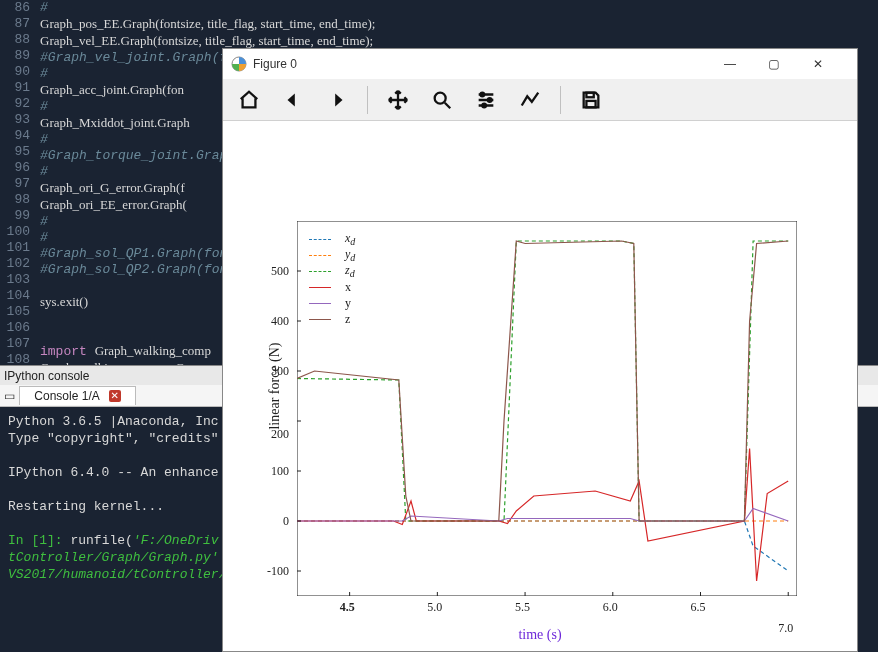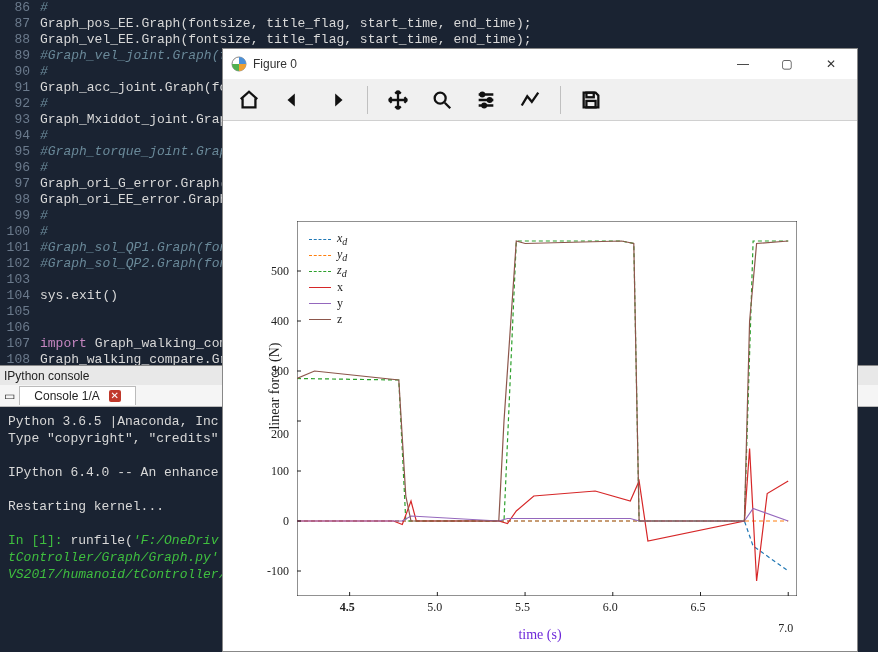--- a/index.html
+++ b/index.html
@@ -31,21 +31,21 @@
     text-align: right;
     padding-right: 4px;
   }
   .code {
     position: absolute;
     top: 0; left: 40px;
     right: 0;
   }
   .kw { color: #c586c0; }
   .cm { color: #6a8999; font-style: italic; }
-  .var { color: #d8d8d8; }
+  .var { color: #d8d8d8; font-family: Liberation Serif, serif; }
 
   
   .console-tabbar {
     position: absolute;
     top: 365px; left: 0; right: 0;
     height: 20px;
     background: #e8e8e8;
     color: #222;
     border-top: 1px solid #888;
     padding-left: 4px;
@@ -124,21 +124,21 @@
     border: 1px solid #888;
     display: flex;
     flex-direction: column;
     font-family: Arial, sans-serif;
   }
   .figwin .titlebar {
     height: 30px;
     background: #fff;
     display: flex;
     align-items: center;
-    padding: 0 4px 0 8px;
+    padding: 0 17px 0 8px;
     color: #333;
     font-size: 12px;
   }
   .figwin .titlebar .figicon {
     width: 16px; height: 16px;
     margin-right: 6px;
     display:inline-block;
   }
   .figwin .wincontrols {
     margin-left: auto;
@@ -221,21 +221,21 @@
   }
   .legend {
     position:absolute;
     font-family: "Times New Roman", serif;
     font-size: 12px;
     color:#222;
     left: 86px;
     top: 110px;
     background:rgba(255,255,255,0.9);
   }
-  .legend .row { display:flex; align-items:center; gap:6px; height:16px;}
+  .legend .row { display:flex; align-items:center; gap:14px; height:16px;}
   .legend .swatch { width:22px; height:0; border-top-width:1.5px; border-top-style:solid;}
   svg.plot { position:absolute; left:0; top:0; width:100%; height:100%; }
 </style>
 </head>
 <body>
 
 <div class="editor">
   <div class="gutter" id="gutter"><div>86</div><div>87</div><div>88</div><div>89</div><div>90</div><div>91</div><div>92</div><div>93</div><div>94</div><div>95</div><div>96</div><div>97</div><div>98</div><div>99</div><div>100</div><div>101</div><div>102</div><div>103</div><div>104</div><div>105</div><div>106</div><div>107</div><div>108</div><div>109</div></div>
   <div class="code" id="codebody"><div><span class="cm">#</span></div><div><span class="var">Graph_pos_EE.Graph(fontsize, title_flag, start_time, end_time);</span></div><div><span class="var">Graph_vel_EE.Graph(fontsize, title_flag, start_time, end_time);</span></div><div><span class="cm">#Graph_vel_joint.Graph(fo</span></div><div><span class="cm">#</span></div><div><span class="var">Graph_acc_joint.Graph(fon</span></div><div><span class="cm">#</span></div><div><span class="var">Graph_Mxiddot_joint.Graph</span></div><div><span class="cm">#</span></div><div><span class="cm">#Graph_torque_joint.Graph</span></div><div><span class="cm">#</span></div><div><span class="var">Graph_ori_G_error.Graph(f</span></div><div><span class="var">Graph_ori_EE_error.Graph(</span></div><div><span class="cm">#</span></div><div><span class="cm">#</span></div><div><span class="cm">#Graph_sol_QP1.Graph(font</span></div><div><span class="cm">#Graph_sol_QP2.Graph(font</span></div><div><span class="">&nbsp;</span></div><div><span class="var">sys.exit()</span></div><div><span class="">&nbsp;</span></div><div><span class="">&nbsp;</span></div><div><span class="kw">import</span> <span class="var">Graph_walking_comp</span></div><div><span class="var">Graph_walking_compare.Gra</span></div><div><span class="">&nbsp;</span></div></div>
 </div>

